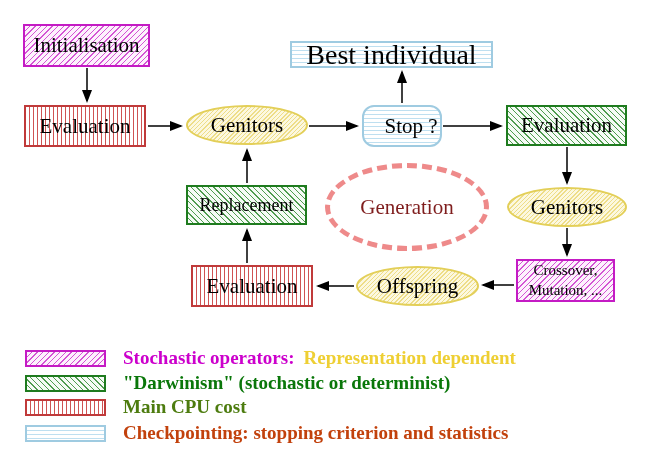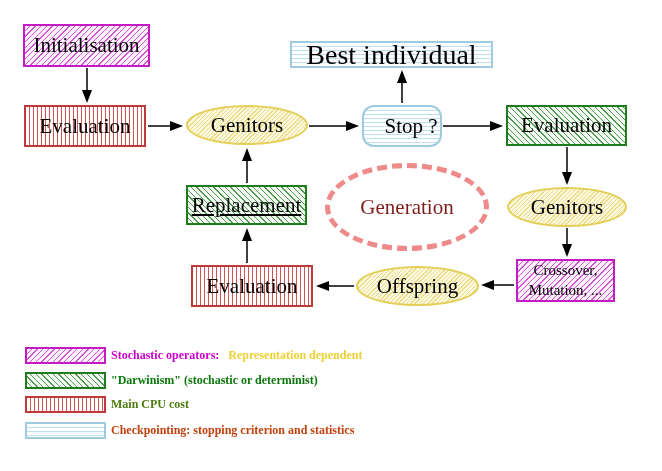--- a/index.html
+++ b/index.html
@@ -33,34 +33,34 @@
     border:2px solid #e3cf58; border-radius:50%;
     background:repeating-linear-gradient(135deg,#fcf8e0 0,#fcf8e0 2px,#eedd88 2px,#eedd88 3px);
   }
   
   #n-init   { left:23px;  top:24px;  width:127px; height:43px; }
   #n-eval1  { left:24px;  top:105px; width:122px; height:42px; }
   #n-parents{ left:186px; top:105px; width:122px; height:40px; }
   #n-best   { left:290px; top:41px;  width:203px; height:27px; font-size:28px; }
   #n-stop   { left:362px; top:105px; width:80px;  height:42px; border-radius:12px;padding-left:18px; }
   #n-sel    { left:506px; top:105px; width:121px; height:41px; }
-  #n-repl   { left:186px; top:185px; width:121px; height:40px; font-size:21px;text-decoration:underline; }
+  #n-repl   { left:186px; top:185px; width:121px; height:40px; font-size:18px; }
   #n-gen    { left:325px; top:163px; width:164px; height:88px; border:5px dashed #ee8a8a;
               border-radius:50%; color:#7f1d1d; background:transparent; }
   #n-genit  { left:507px; top:187px; width:120px; height:40px; }
   #n-cross  { left:516px; top:259px; width:99px; height:43px; font-size:15px; line-height:1.3; }
   #n-eval2  { left:191px; top:265px; width:122px; height:42px; }
   #n-off    { left:356px; top:266px; width:123px; height:40px; }
   
   #arrows { position:absolute; left:0; top:0; width:662px; height:471px; pointer-events:none; }
   #arrows line { stroke:#000; stroke-width:1.5; }
   
   .legend-row { position:absolute; left:25px; display:flex; align-items:center; }
   .swatch { width:77px; height:13px; flex:0 0 auto; box-sizing:content-box; }
-  .legend-text { margin-left:5px; font-size:12px; font-weight:bold; white-space:nowrap; }
+  .legend-text { margin-left:17px; font-size:19px; font-weight:bold; white-space:nowrap; }
   #lr-1 { top:347px; } #lr-2 { top:372px; } #lr-3 { top:396px; } #lr-4 { top:422px; }
   .t-magenta { color:#cc00cc; }
   .t-yellow  { color:#eecf33; margin-left:9px; }
   .t-green   { color:#0a770a; }
   .t-red     { color:#4d7c0f; }
   .t-cyan    { color:#c2410c; }
 </style>
 </head>
 <body>
 

